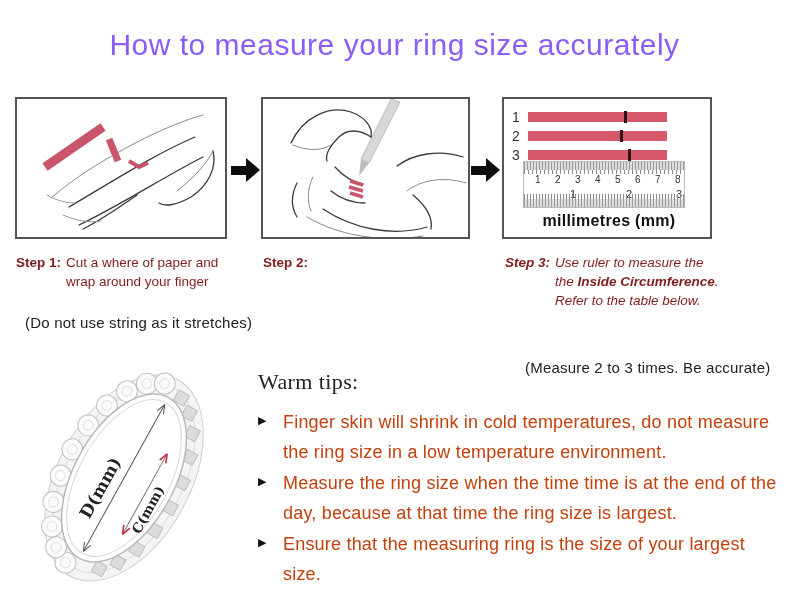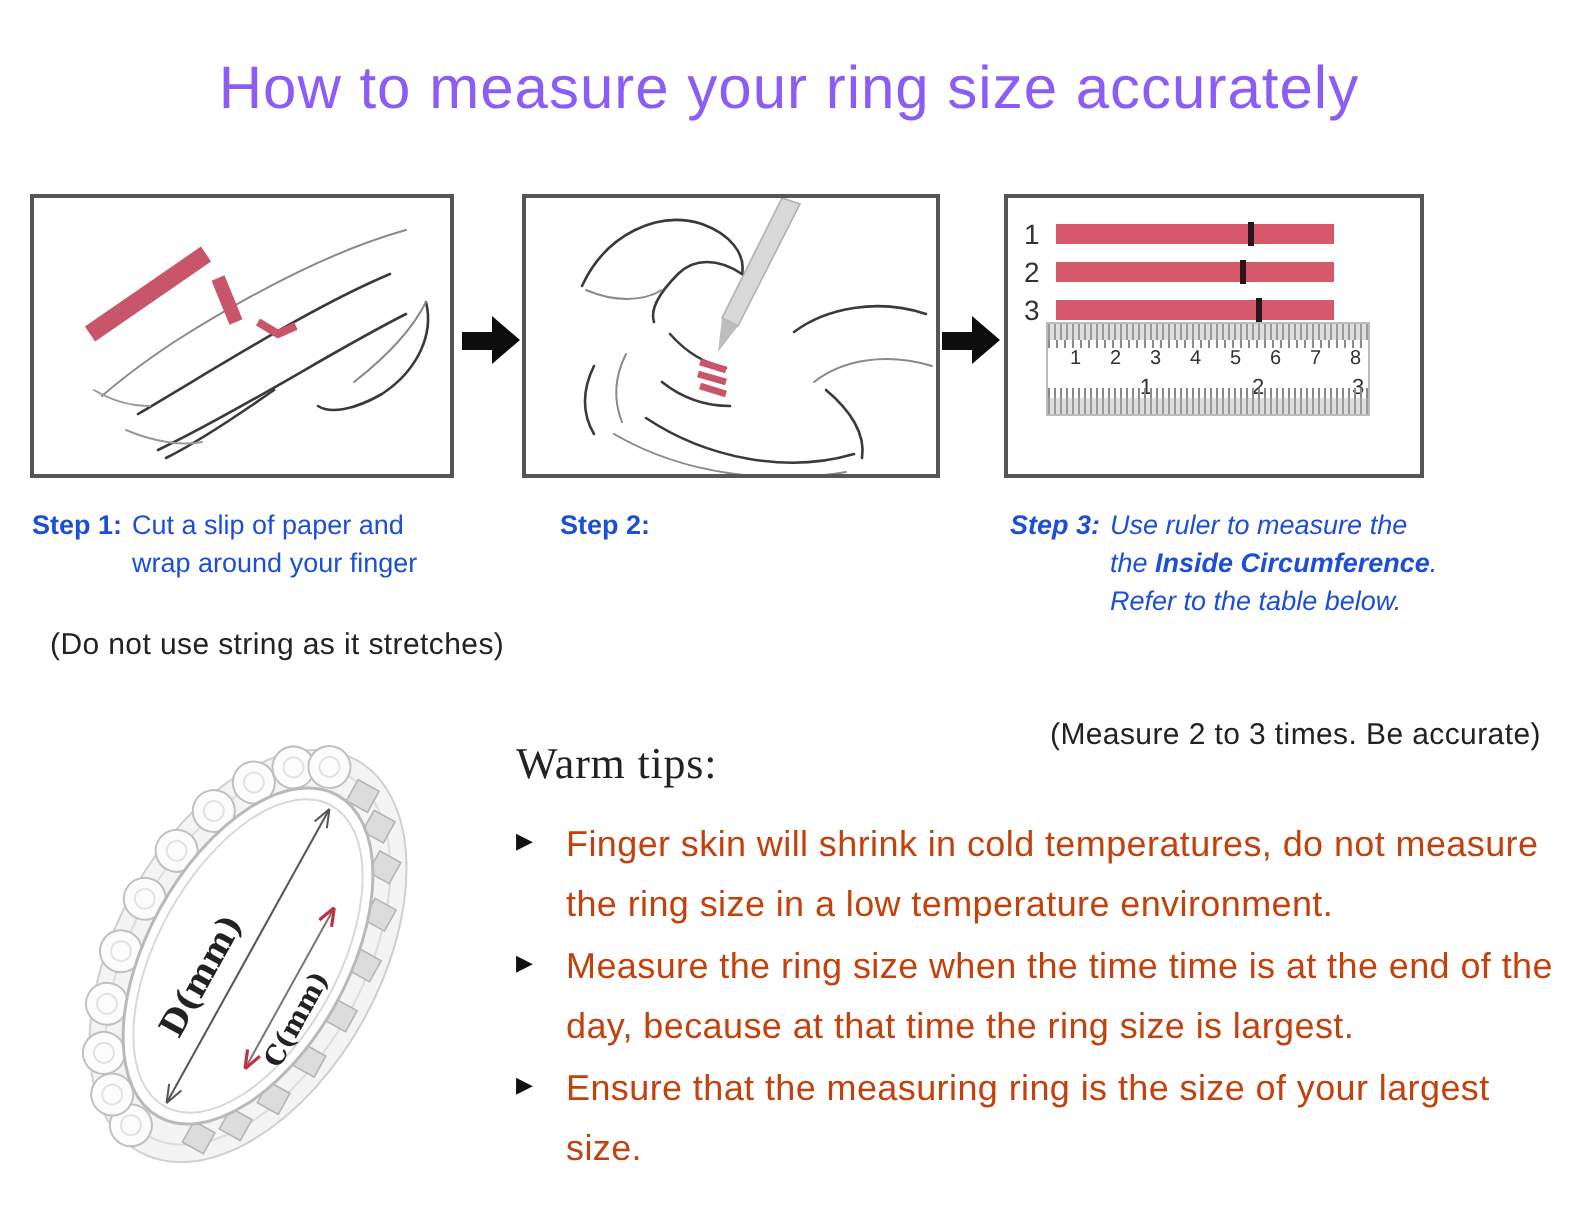--- a/index.html
+++ b/index.html
@@ -18,23 +18,23 @@
   #box1 { left:15px;  width:212px; }
   #box2 { left:261px; width:209px; }
   #box3 { left:502px; width:210px; }
   .flow-arrow { position:absolute; top:158px; width:30px; height:24px; }
   .flow-arrow .shaft { position:absolute; left:0; top:8px; width:16px; height:9px; background:#0d0d0d; }
   .flow-arrow .head  { position:absolute; left:15px; top:0; width:0; height:0;
     border-top:12px solid transparent; border-bottom:12px solid transparent; border-left:14px solid #0d0d0d; }
   #arrow1 { left:231px; }
   #arrow2 { left:471px; }
 
-  .caption { position:absolute; top:253px; display:flex; gap:5px; font-size:13.5px; line-height:19px; color:#1d4ed8; }
+  .caption { position:absolute; top:253px; display:flex; gap:5px; font-size:13.5px; line-height:19px; color:#7f1d1d; }
   #cap1 { left:16px; }
-  #cap2 { left:280px; }
+  #cap2 { left:263px; }
   #cap3 { left:505px;font-style:italic; }
   .caption .lbl { font-weight:bold; white-space:nowrap; }
   .caption .txt { width:164px; }
   .caption b { font-weight:bold;text-align:right; }
   .note { position:absolute; top:314px; font-size:15px; color:#222; letter-spacing:.2px; }
   #note1 { left:25px; }
   #note2 { left:525px;margin-top:45px; }
 
   
   .strip-row { position:absolute; left:0; width:100%; }
@@ -159,25 +159,26 @@
       <span class="num cm-num" style="left:91px;">5</span>
       <span class="num cm-num" style="left:111px;">6</span>
       <span class="num cm-num" style="left:131px;">7</span>
       <span class="num cm-num" style="left:151px;">8</span>
       <span class="num in-num" style="left:46px;">1</span>
       <span class="num in-num" style="left:102px;">2</span>
       <span class="num in-num" style="left:152px;">3</span>
       <div class="inticks"></div>
       <div class="band bottom"></div>
     </div>
+    <div class="ruler-unit">millimetres (mm)</div>
   </div>
 
   <div class="caption" id="cap1">
     <span class="lbl">Step 1:</span>
-    <span class="txt">Cut a slip of paper and wrap around your finger</span>
+    <span class="txt">Cut a where of paper and wrap around your finger</span>
   </div>
   <div class="caption" id="cap2">
     <span class="lbl">Step 2:</span>
   </div>
   <div class="caption" id="cap3">
     <span class="lbl">Step 3:</span>
     <span class="txt"><span>Use ruler to measure the the </span><b>Inside Circumference</b><span>. Refer to the table below.</span></span>
   </div>
 
   <div class="note" id="note1">(Do not use string as it stretches)</div>

